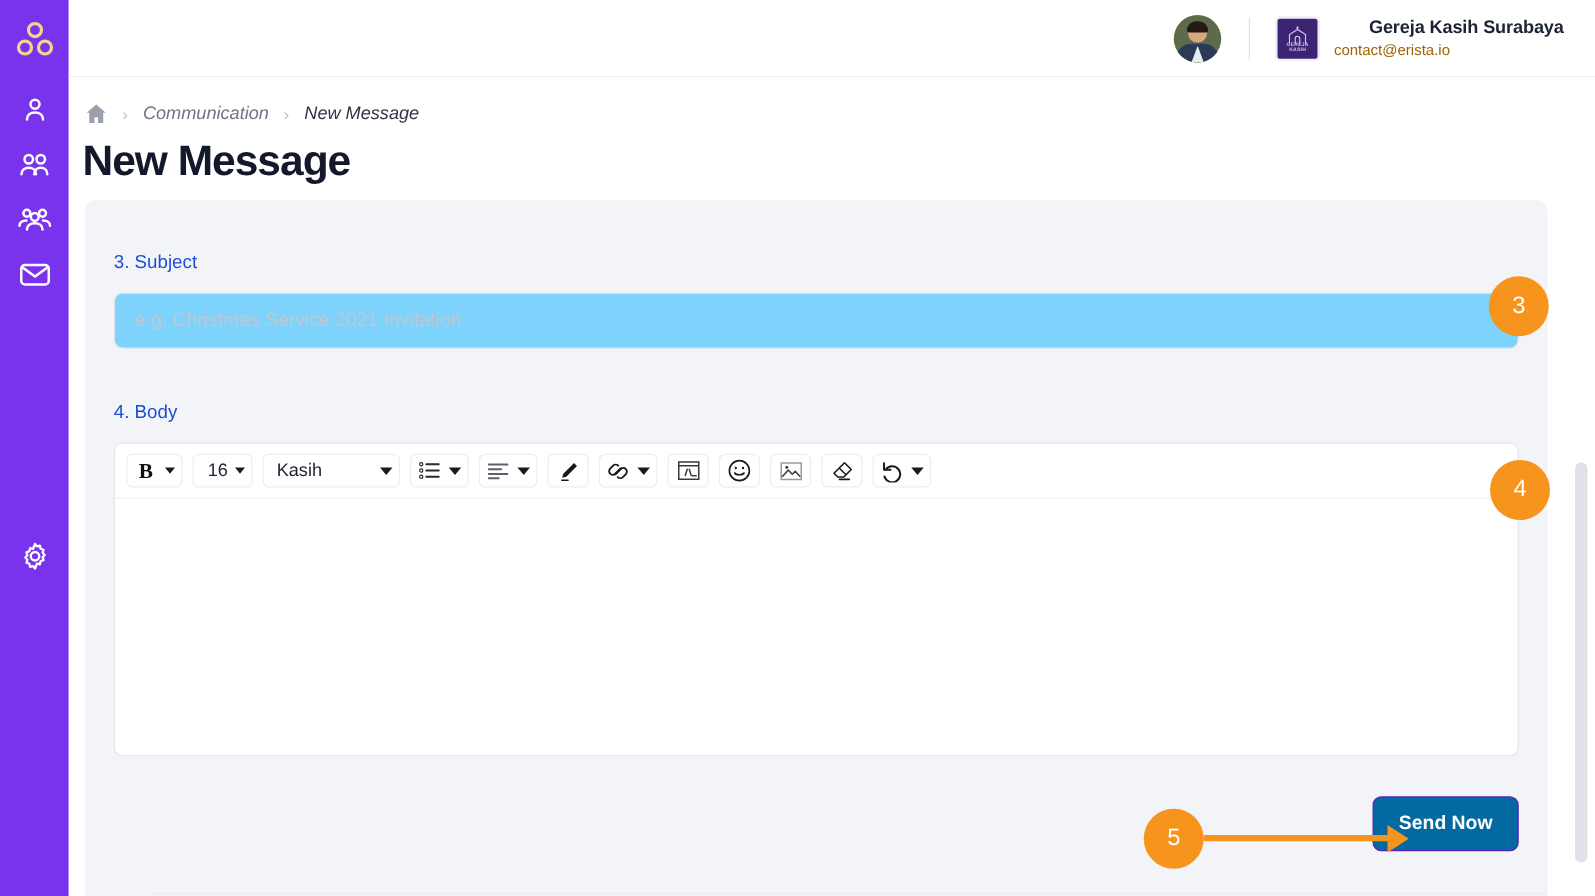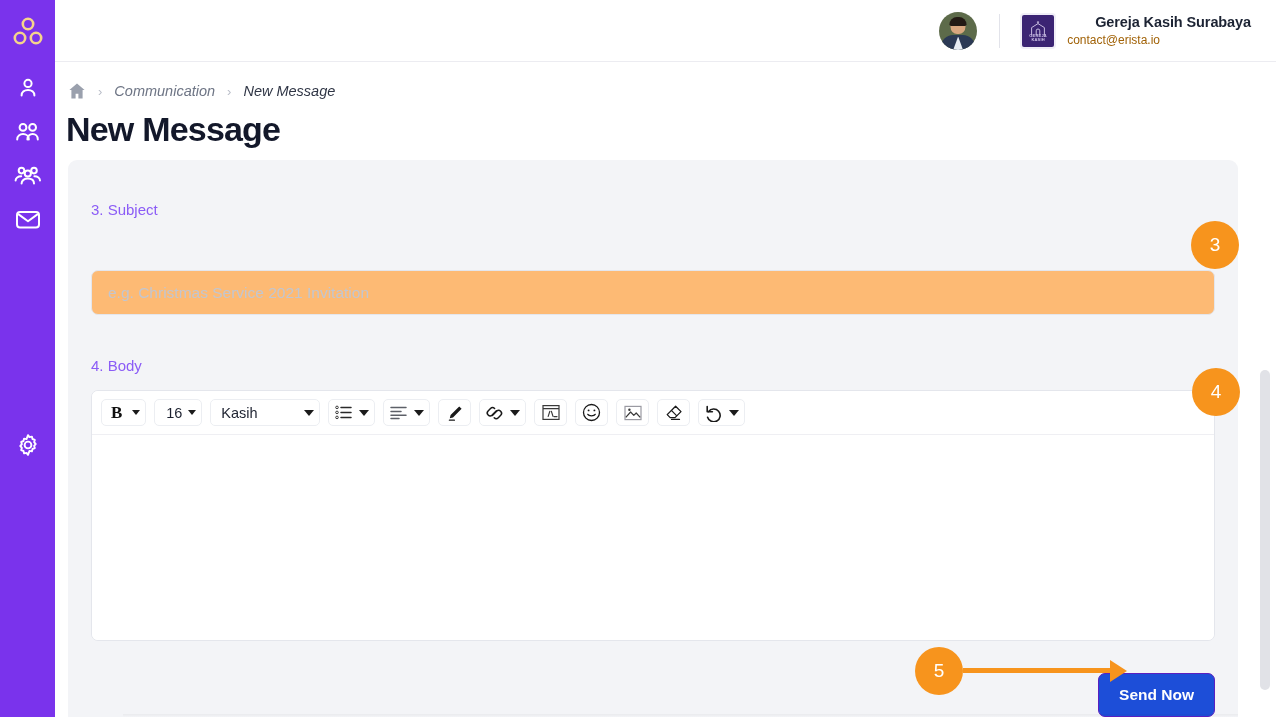--- a/index.html
+++ b/index.html
@@ -69,26 +69,26 @@
     font-size:34px; font-weight:bold; color:#13182a;
     letter-spacing:-0.8px; padding:10px 0 0 11px;
   }
 
   .card {
     position:absolute; left:13px; top:98px; right:38px; bottom:0;
     background:#f3f4f7; border-radius:9px 9px 0 0;
   }
   .card-inner { padding:41px 23px 0 23px; position:relative; height:100%; }
 
-  .field-label { font-size:15px; color:#8b5cf6; margin-bottom:16px; }
+  .field-label { font-size:15px; color:#1d4ed8; margin-bottom:16px; }
 
   .subject-input {
     width:100%; height:45px; border:1px solid #e4e6ec; border-radius:7px;
-    background:#fdba74; padding:0 16px; font-size:15.5px; color:#2a2f3d;
-    font-family:"Liberation Sans", sans-serif; outline:none;margin-top:36px;
+    background:#7dd3fc; padding:0 16px; font-size:15.5px; color:#2a2f3d;
+    font-family:"Liberation Sans", sans-serif; outline:none;
   }
   .subject-input::placeholder { color:#c2c6d0; }
 
   .body-label { margin-top:42px; }
 
   .editor-wrap {
     margin-top:0; border:1px solid #e4e6ec; border-radius:7px; background:#fff;
     overflow:hidden;
   }
   .toolbar {
@@ -109,21 +109,21 @@
   .tb-sel.font { width:82px; }
   .tb-sel.size { width:22px; text-align:right; }
   .tb-ico { width:19px; height:19px; display:flex; align-items:center; justify-content:center; }
 
   .editor-area { height:205px; background:#fff; }
 
   .footer-row { position:relative; height:96px; }
 
   .send-btn {
     position:absolute; right:0; top:32px;
-    background:#1d4ed8; border:1px solid #5a1fc0; color:#fff;
+    background:#0369a1; border:1px solid #5a1fc0; color:#fff;
     font-size:15.5px; font-weight:bold; border-radius:7px;
     padding:12px 20px; cursor:pointer; font-family:"Liberation Sans", sans-serif;
   }
 
   
   .badge {
     position:absolute; width:48px; height:48px; border-radius:50%;
     background:#f7941d; color:#fff; display:flex; align-items:center; justify-content:center;
     font-size:19px; z-index:20;
   }

